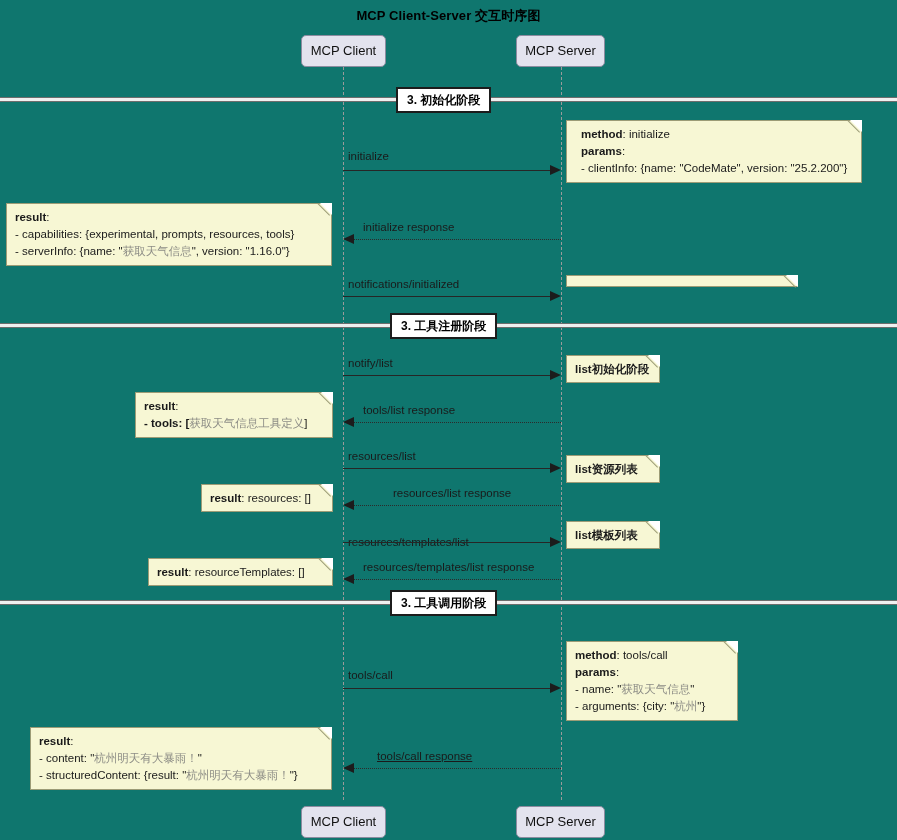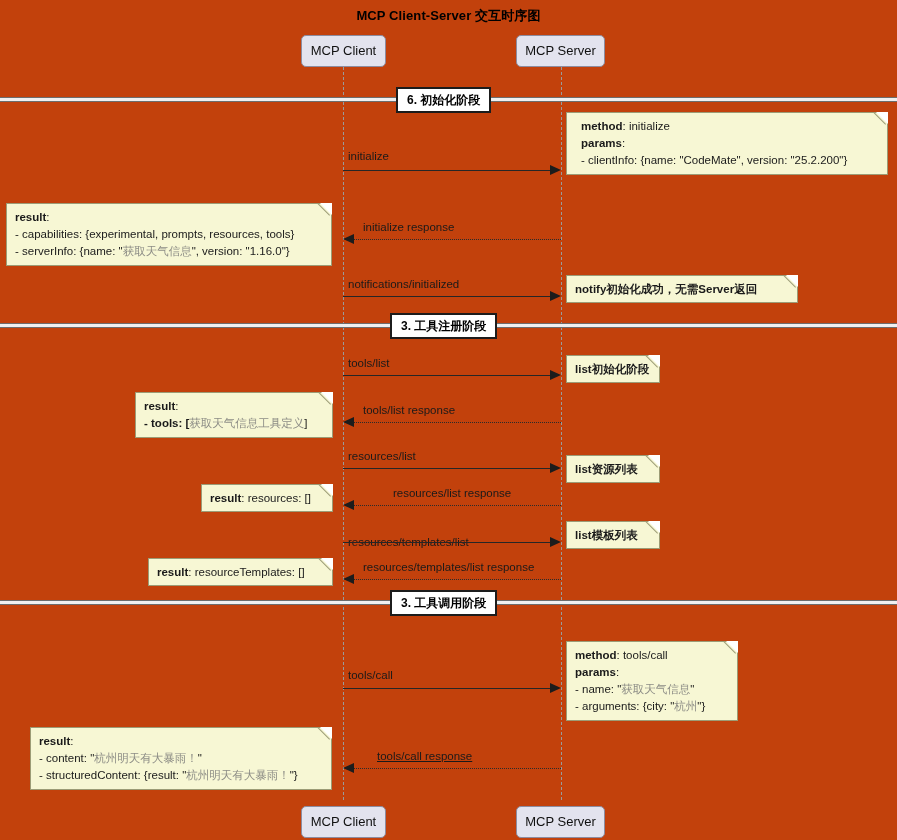--- a/index.html
+++ b/index.html
@@ -10,21 +10,21 @@
   body {
     font-family: "Liberation Sans", "DejaVu Sans", sans-serif;
     color: #1a1a1a;
     -webkit-font-smoothing: antialiased;
   }
   #canvas {
     position: relative;
     width: 897px;
     height: 840px;
     overflow: hidden;
-    background: #c2410c;
+    background: #0f766e;
   }
 
   
   .diagram-title {
     position: absolute;
     left: 0;
     top: 7px;
     width: 897px;
     text-align: center;
     font-size: 13px;
@@ -174,28 +174,28 @@
   <div class="diagram-title">MCP Client-Server 交互时序图</div>
 
   <div class="lifeline" style="left:343px; top:67px; height:733px;"></div>
   <div class="lifeline" style="left:561px; top:67px; height:733px;"></div>
 
   <div class="participant" style="left:301px; top:35px; width:85px;">MCP Client</div>
   <div class="participant" style="left:516px; top:35px; width:89px;">MCP Server</div>
 
   <div class="phase" style="top:87px;">
     <div class="bar"></div>
-    <div class="plabel" style="left:396px;">6. 初始化阶段</div>
+    <div class="plabel" style="left:396px;">3. 初始化阶段</div>
   </div>
 
   <div class="msg-label" style="left:348px; top:150px;">initialize</div>
   <div class="msg-line solid" style="left:343px; top:170px; width:210px;"></div>
   <div class="arrow-right" style="left:550px; top:165px;"></div>
 
-  <div class="note" style="left:566px; top:112px; width:322px;padding-left:14px;">
+  <div class="note" style="left:566px; top:120px; width:296px;padding-left:14px;">
     <div class="fold"></div>
     <div class="fold-edge"></div>
     <span class="note-line"><b>method</b><span>: initialize</span></span>
     <span class="note-line"><b>params</b><span>:</span></span>
     <span class="note-line">- clientInfo: {name: "CodeMate", version: "25.2.200"}</span>
   </div>
 
   <div class="note" style="left:6px; top:203px; width:326px;">
     <div class="fold"></div>
     <div class="fold-edge"></div>
@@ -208,29 +208,28 @@
   <div class="msg-line dotted" style="left:351px; top:239px; width:210px;"></div>
   <div class="arrow-left" style="left:343px; top:234px;"></div>
 
   <div class="msg-label" style="left:348px; top:278px;">notifications/initialized</div>
   <div class="msg-line solid" style="left:343px; top:296px; width:210px;"></div>
   <div class="arrow-right" style="left:550px; top:291px;"></div>
 
   <div class="note" style="left:566px; top:275px; width:232px; line-height:16px;">
     <div class="fold"></div>
     <div class="fold-edge"></div>
-    <span class="note-line"><b>notify</b><b>初始化成功，无需</b><b>Server</b><b>返回</b></span>
   </div>
 
   <div class="phase" style="top:313px;">
     <div class="bar"></div>
     <div class="plabel" style="left:390px;">3. 工具注册阶段</div>
   </div>
 
-  <div class="msg-label" style="left:348px; top:357px;">tools/list</div>
+  <div class="msg-label" style="left:348px; top:357px;">notify/list</div>
   <div class="msg-line solid" style="left:343px; top:375px; width:210px;"></div>
   <div class="arrow-right" style="left:550px; top:370px;"></div>
 
   <div class="note" style="left:566px; top:355px; width:94px; line-height:16px;">
     <div class="fold"></div>
     <div class="fold-edge"></div>
     <span class="note-line"><b>list</b><b>初始化阶段</b></span>
   </div>
 
   <div class="note" style="left:135px; top:392px; width:198px;">

